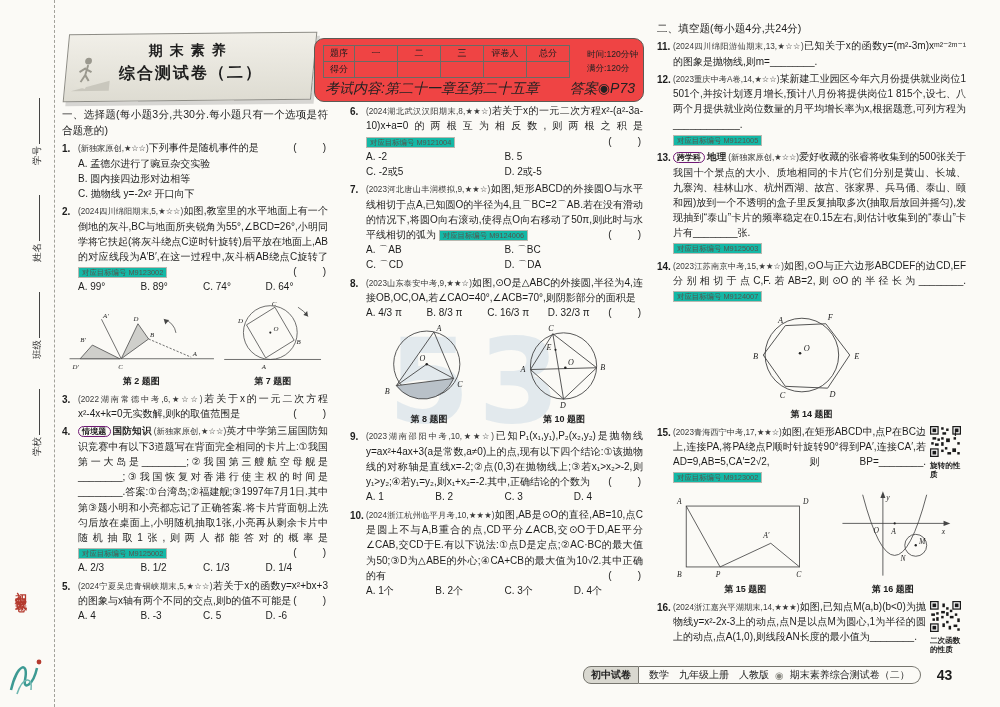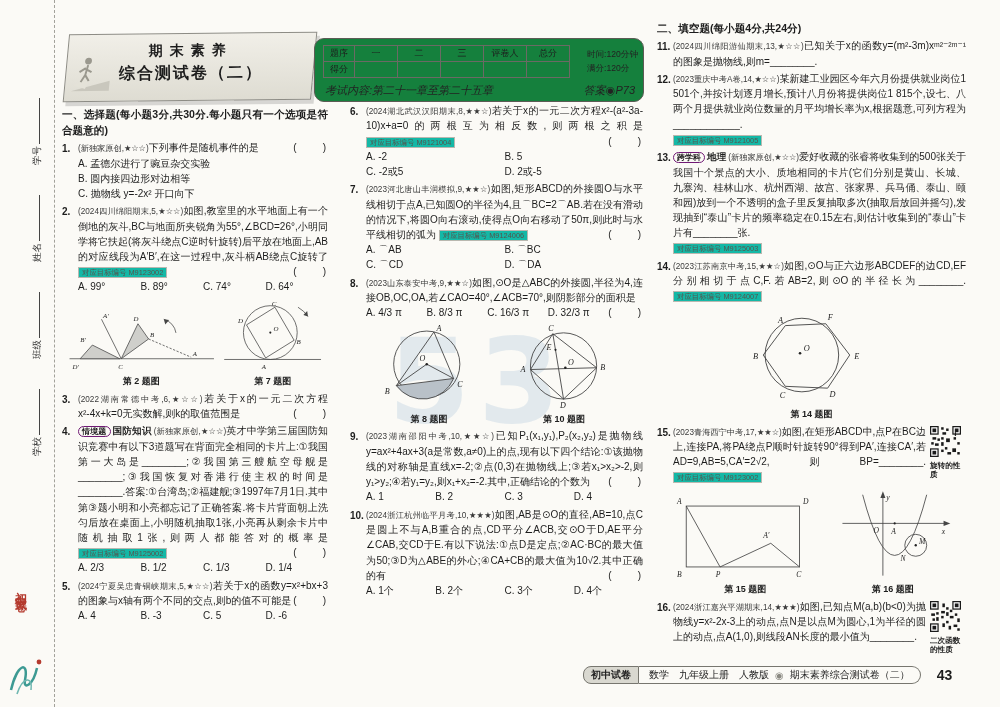--- a/index.html
+++ b/index.html
@@ -14,35 +14,35 @@
   .brandV{position:absolute;left:12px;top:582px;writing-mode:vertical-rl;text-orientation:upright;
           font-size:12px;font-weight:bold;color:#b43a2e;letter-spacing:3px;}
   .scribble{position:absolute;left:3px;top:646px;}
   
   .titleBox{position:absolute;left:66px;top:33px;width:246px;height:66px;background:linear-gradient(#f1efe8,#dedcd2);
             border:1px solid #8d8c85;box-shadow:3px 4px 0 rgba(0,0,0,.14);transform:skewX(-6deg) rotate(-.6deg);}
   .titleInner{transform:skewX(6deg);text-align:center;padding-top:8px;}
   .t1{font-size:14px;font-weight:bold;letter-spacing:7px;}
   .t2{font-size:16px;font-weight:bold;letter-spacing:2px;margin-top:3px;}
   .titleArt{position:absolute;left:4px;top:16px;}
-  .scoreBox{position:absolute;left:314px;top:38px;width:328px;height:62px;border:1.5px solid #5c5b55;border-radius:10px;background:#15803d;}
+  .scoreBox{position:absolute;left:314px;top:38px;width:328px;height:62px;border:1.5px solid #5c5b55;border-radius:10px;background:#ef4444;}
   .scoreBox table{border-collapse:collapse;position:absolute;left:8px;top:6px;}
   .scoreBox td{border:1px solid #6b6a64;font-size:9px;text-align:center;height:15px;min-width:36px;padding:0 3px;}
   .scoreBox td.lab{min-width:24px;}
   .notes{position:absolute;right:5px;top:9px;font-size:8.6px;line-height:1.6;color:#222;}
-  .examline{position:absolute;left:10px;right:8px;bottom:3px;font-size:11px;display:flex;justify-content:space-between;color:#222;font-style:italic;}
+  .examline{position:absolute;left:10px;right:8px;bottom:3px;font-size:14px;display:flex;justify-content:space-between;color:#222;font-style:italic;}
   
   .wm{position:absolute;left:388px;top:312px;font-size:118px;font-weight:bold;color:rgba(163,190,216,.28);
       letter-spacing:8px;z-index:0;font-family:"DejaVu Sans",sans-serif;}
   
   .col{position:absolute;font-size:10px;line-height:1.52;text-align:justify;z-index:1;}
   .col1{left:62px;top:106px;width:266px;height:586px;overflow:hidden;}
   .col2{left:350px;top:103px;width:293px;height:592px;overflow:hidden;}
   .col3{left:657px;top:20px;width:309px;height:660px;overflow:hidden;}
-  .sechead{font-weight:bold;font-size:10.6px;margin:0 0 2px;}
+  .sechead{font-weight:normal;font-size:10.6px;margin:0 0 2px;}
   .q{position:relative;padding-left:16px;margin-bottom:2px;}
   .no{position:absolute;left:0;top:1px;font-weight:bold;}
   .stem{margin:0;}
   .src{color:#3a3a3a;font-size:8.2px;}
   .badge{border:1px solid #701a75;border-radius:7px;padding:0 3px;font-size:8px;font-weight:bold;margin-right:2px;white-space:nowrap;}
   .badge2{font-weight:bold;font-size:9.6px;margin-right:2px;}
   .tag{font-size:7.4px;color:#55544e;background:#14b8a6;border:1px solid #b9b8b0;padding:0 3px;white-space:nowrap;}
   .br{float:right;letter-spacing:2px;}
   .opts{display:flex;flex-wrap:wrap;margin:0 0 1px;}
   .opts.four span{width:25%;}

